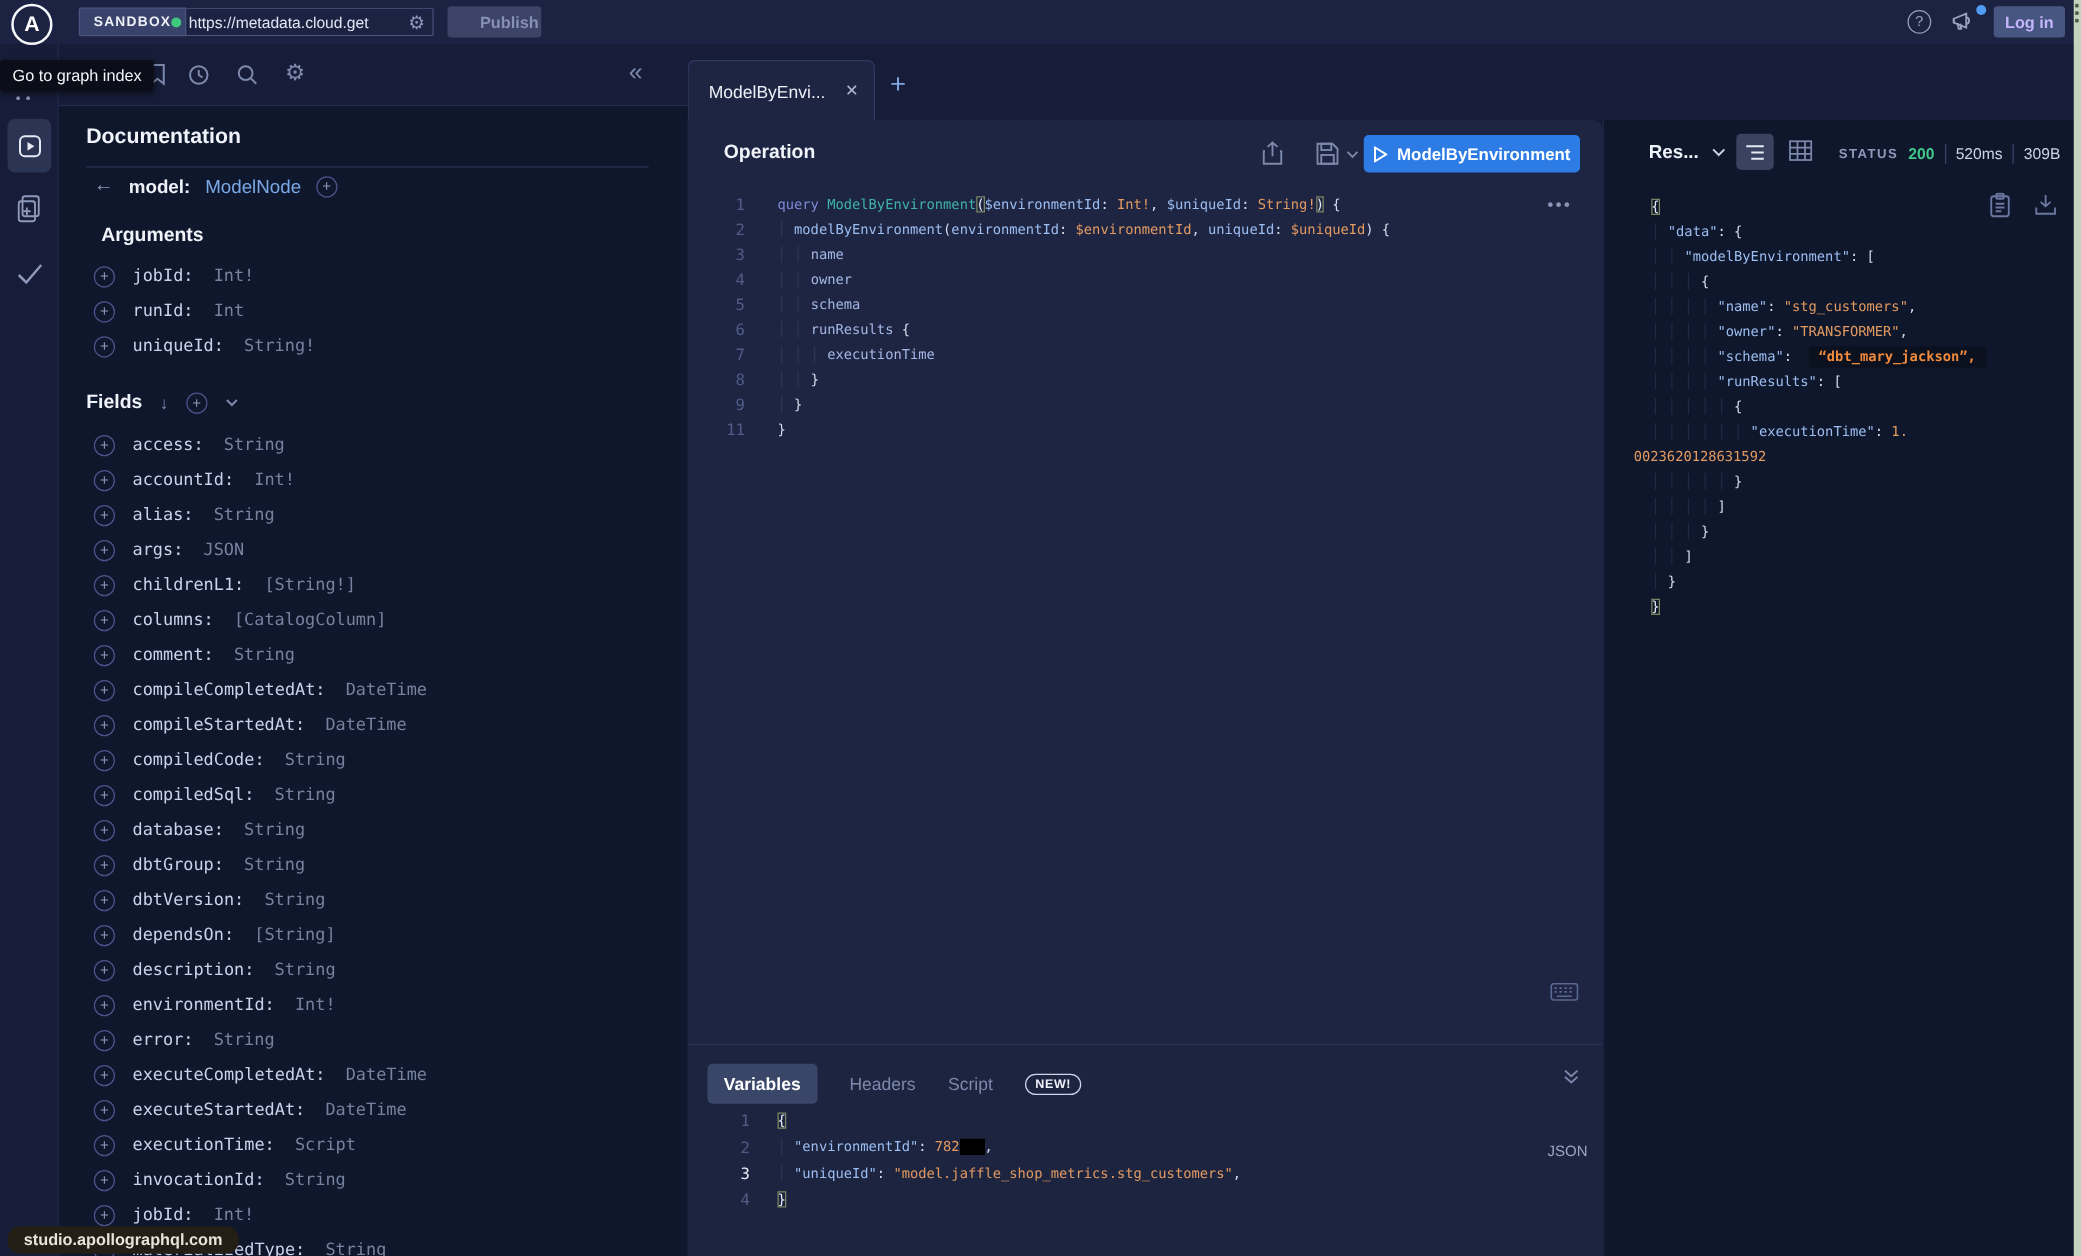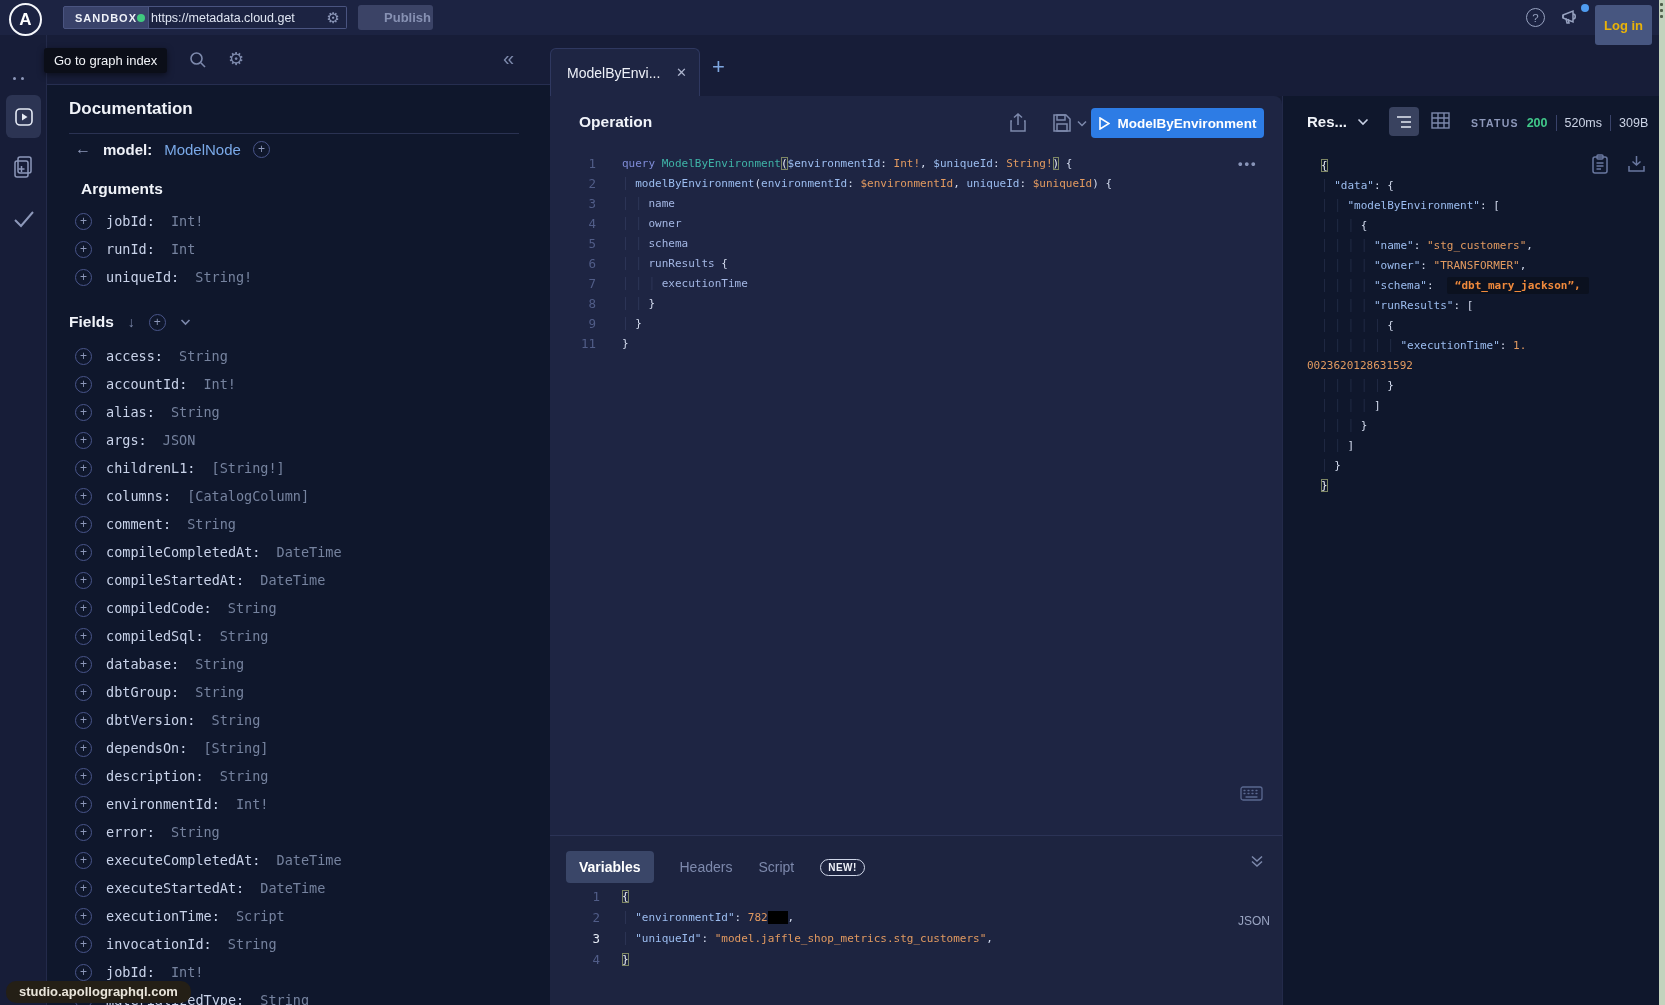--- a/index.html
+++ b/index.html
@@ -21,39 +21,39 @@
   #url-box { position:absolute; left:131px; top:6px; width:216px; height:23px; border:1px solid #4a5480; border-left:none; border-radius:0 2px 2px 0;
           display:flex; align-items:center; padding:0 6px; gap:6px; }
   #url-dot { width:8px; height:8px; border-radius:50%; background:#3fc97f; flex:none;}
   #url-text { font-size:12.5px; color:#dfe5f2; white-space:nowrap; overflow:hidden; flex:1;}
   #publish-btn { position:absolute; left:358px; top:5px; width:75px; height:25px; background:#3b4366; border-radius:3px;
           display:flex; align-items:center; justify-content:center; font-size:13px; font-weight:bold; color:#8791b3;padding-left:24px;}
   #help-icon { position:absolute; left:1526px; top:8px; width:19px; height:19px; border:1.5px solid #97a2c0; border-radius:50%;
           display:flex; align-items:center; justify-content:center; font-size:11.5px; color:#97a2c0; }
   #megaphone { position:absolute; left:1560px; top:7px; }
   #mega-dot { position:absolute; left:1581px; top:4px; width:8px; height:8px; border-radius:50%; background:#4f9cf0;}
-  #login-btn { position:absolute; left:1595px; top:5px; width:57px; height:40px; background:#475680; border-radius:3px;
-          display:flex; align-items:center; justify-content:center; font-size:13px; font-weight:bold; color:#eab308;}
+  #login-btn { position:absolute; left:1595px; top:5px; width:57px; height:25px; background:#475680; border-radius:3px;
+          display:flex; align-items:center; justify-content:center; font-size:13px; font-weight:bold; color:#c4b5fd;}
 
   
   #secondrow { position:absolute; left:47px; top:35px; width:1618px; height:61px; background:#171d38; }
   #leftheader-divider { position:absolute; left:47px; top:84px; width:503px; height:1px; background:#262e50;}
   .hicon { position:absolute; top:50px; }
   #collapse-icon { position:absolute; left:503px; top:47px; font-size:20px; color:#7d89ac; }
 
   
   #rail { position:absolute; left:0; top:35px; width:47px; height:970px; background:#171d38; border-right:1px solid #232a4a;}
   #rail-sel { position:absolute; left:6px; top:60px; width:35px; height:43px; background:#2c3453; border-radius:6px;
           display:flex; align-items:center; justify-content:center;}
   .rail-ic { position:absolute; left:12px; }
   .rail-dot { position:absolute; width:3px; height:3px; border-radius:50%; background:#8d98ba; top:42px;}
 
   
   #tooltip { position:absolute; left:0; top:48px; background:#0b0e18; color:#f2f4f8; font-size:13px; padding:5px 10px;
-          border-radius:3px; z-index:80; box-shadow:0 2px 6px rgba(0,0,0,.5);margin-left:44px;}
+          border-radius:3px; z-index:80; box-shadow:0 2px 6px rgba(0,0,0,.5);}
   #statusbar { position:absolute; left:6px; top:981px; background:#241f16; color:#e8e4da; font-size:13px; font-weight:bold;
           padding:3px 13px 4px; border-radius:10px; z-index:80;}
 
   
   #docs { position:absolute; left:47px; top:85px; width:503px; height:920px; background:#0f172c; overflow:hidden;}
   #docs-title { position:absolute; left:22px; top:14px; font-size:17px; font-weight:bold; color:#f0f3f9;}
   #docs-divider { position:absolute; left:22px; top:48px; width:450px; height:1px; background:#2a3252;}
   #model-row { position:absolute; left:28px; top:55px; display:flex; align-items:center; gap:12px;}
   #back-arrow { color:#8d98ba; font-size:16px;}
   #model-label { font-size:15px; font-weight:bold; color:#eef1f8;}
@@ -108,21 +108,21 @@
   .var-tab { font-size:14px; color:#7d89ac;}
   #new-badge { border:1px solid #cfd6e8; border-radius:9px; padding:2px 7px; font-size:10px; font-weight:bold; color:#eef1f8; letter-spacing:.5px;}
   #var-collapse { position:absolute; left:700px; top:18px;}
   #json-label { position:absolute; left:688px; top:78px; font-size:12px; color:#9aa5c2;}
   #var-editor { top:50px; }
   #var-editor .cl { height:21px; }
   #var-editor .cl .ln { width:50px; margin-right:22px; }
 
   
   #resp { position:absolute; left:1282px; top:96px; width:383px; height:909px; background:#0f172c; border-left:1px solid #232a4a;}
-  #resp-title-row { position:absolute; left:24px; top:17px; display:flex; align-items:center; gap:10px;}
+  #resp-title-row { position:absolute; left:36px; top:17px; display:flex; align-items:center; gap:10px;}
   #resp-title { font-size:15px; font-weight:bold; color:#f0f3f9;}
   #view-list { position:absolute; left:106px; top:11px; width:30px; height:29px; background:#39425f; border-radius:4px;
           display:flex; align-items:center; justify-content:center;}
   #view-table { position:absolute; left:148px; top:16px;}
   #resp-status { position:absolute; left:188px; top:19px; display:flex; align-items:center; gap:8px;}
   #status-label { font-size:10.5px; font-weight:bold; letter-spacing:1.2px; color:#8d98ba;}
   #status-code { font-size:12.5px; font-weight:bold; color:#41c98a;}
   .stat-sep { width:1px; height:16px; background:#39436a;}
   .stat-val { font-size:12.5px; color:#ccd4e6;}
   #copy-icon { position:absolute; left:308px; top:58px;}

